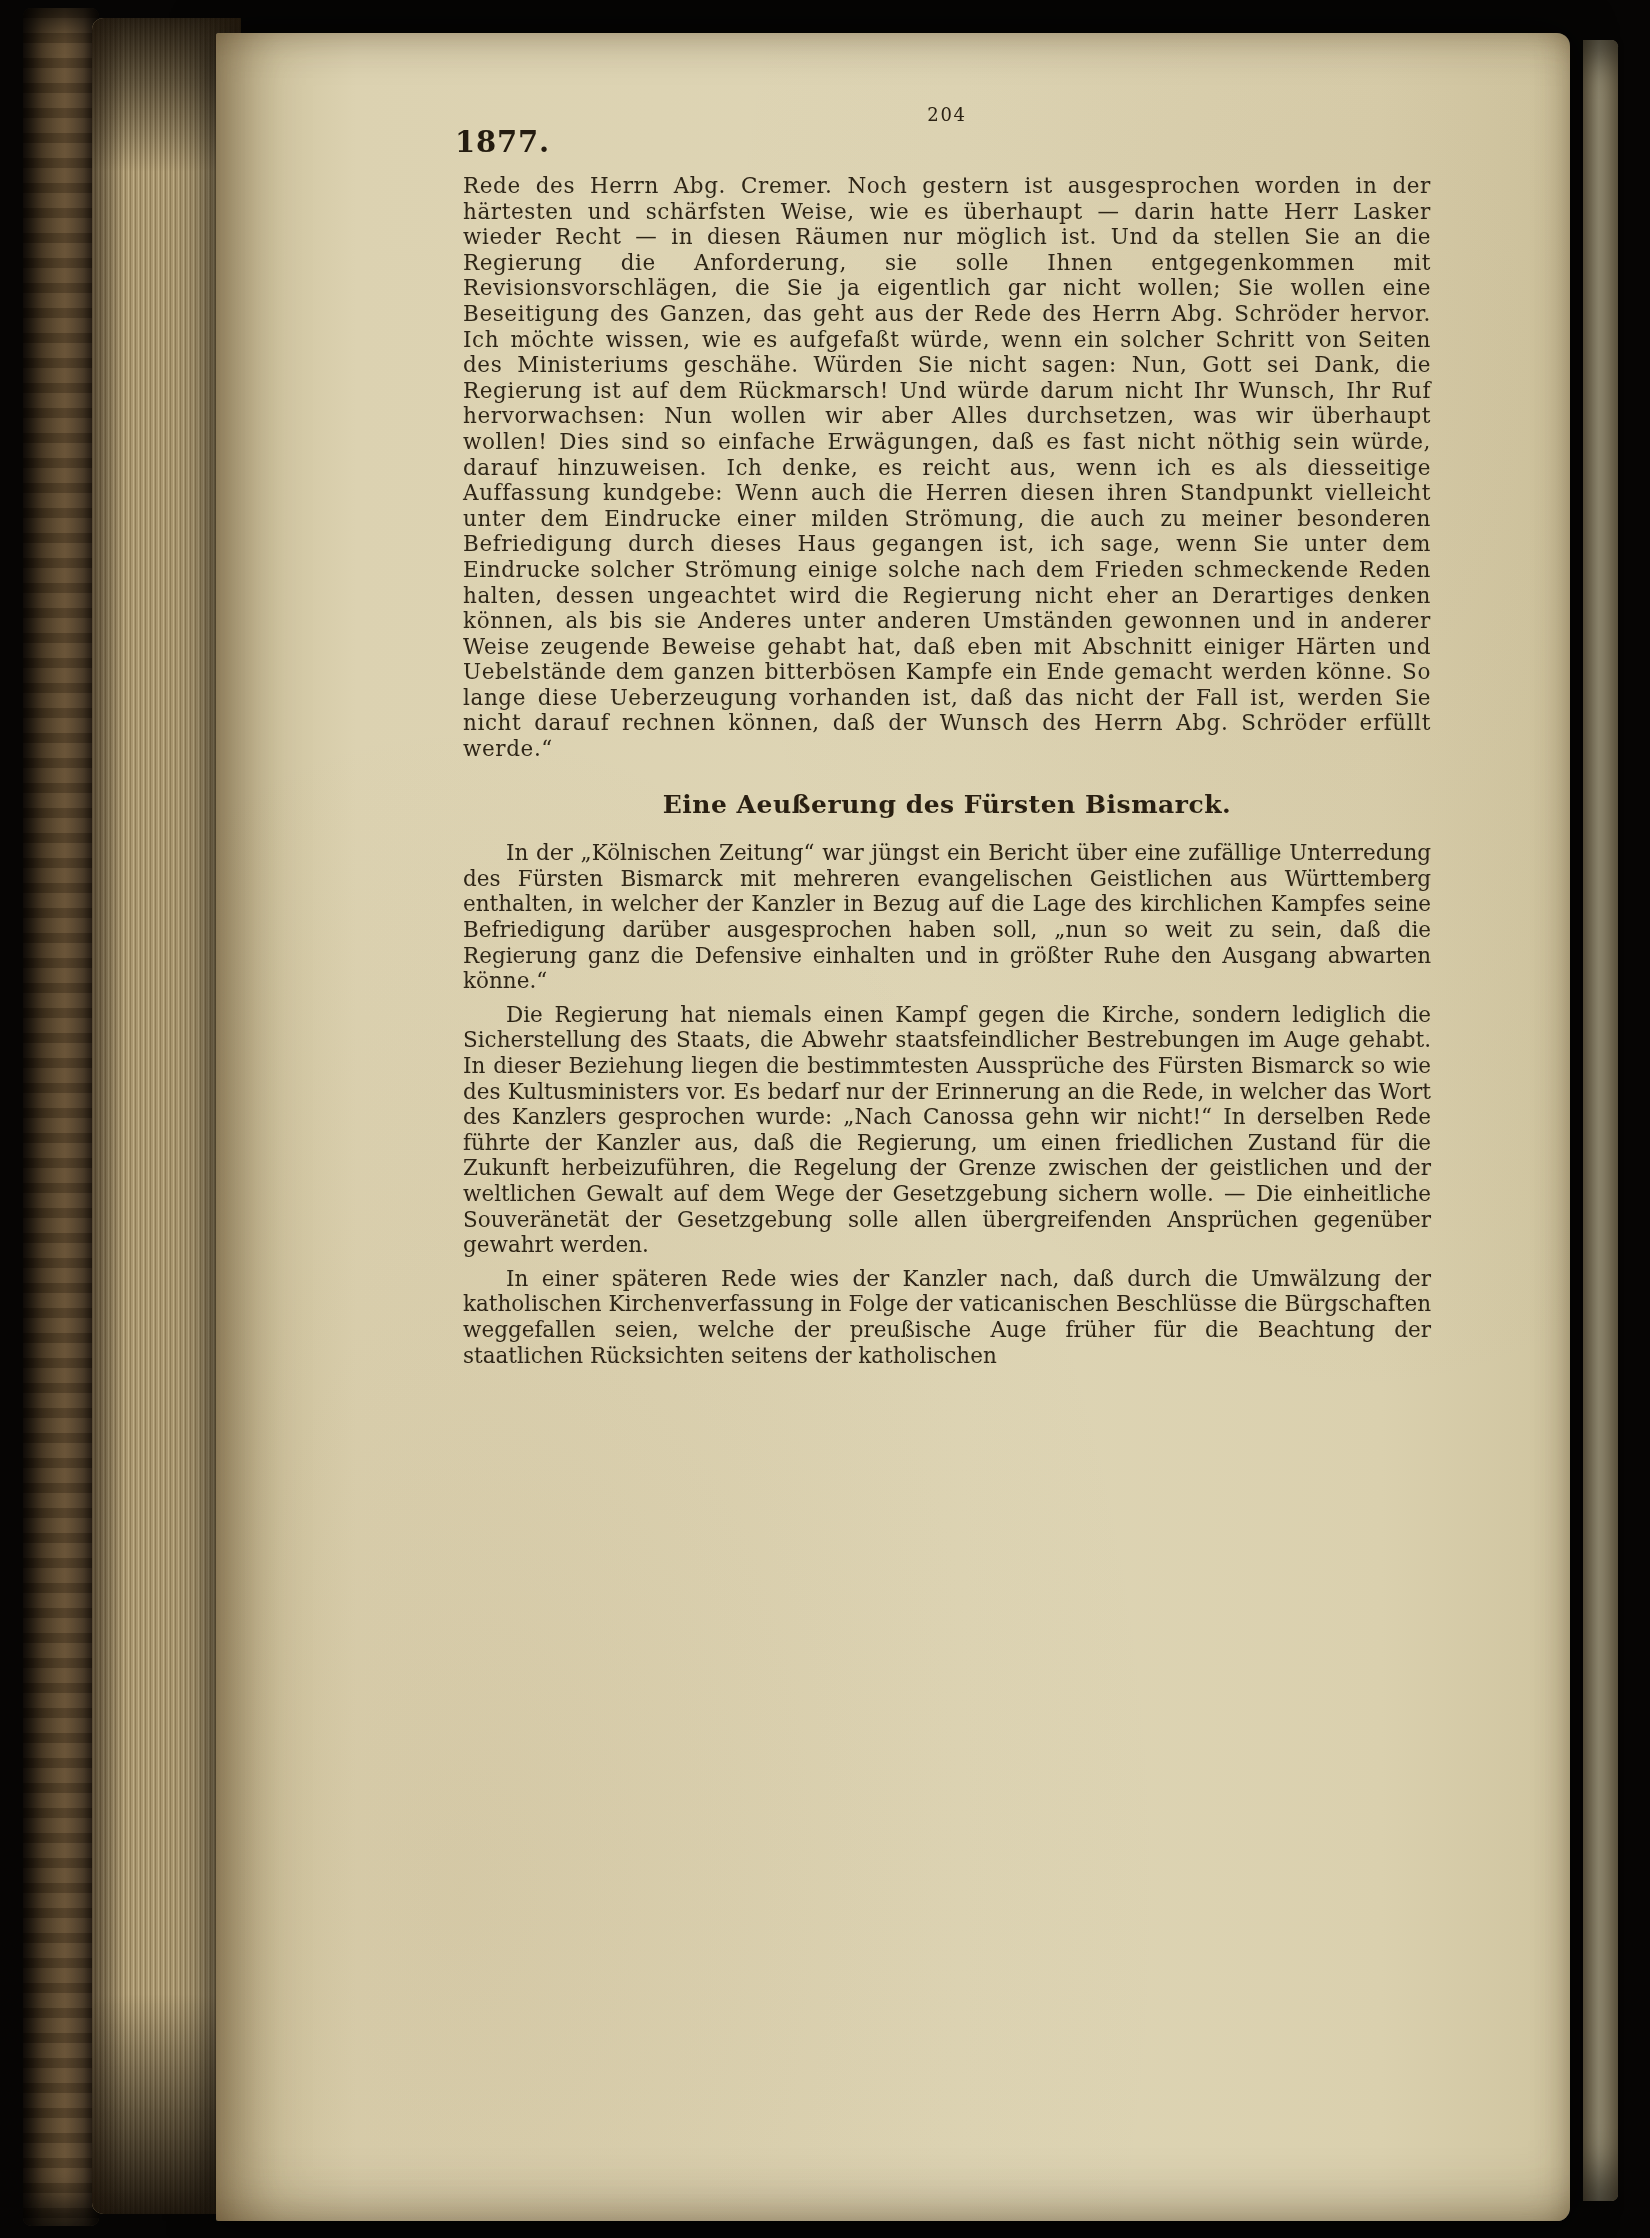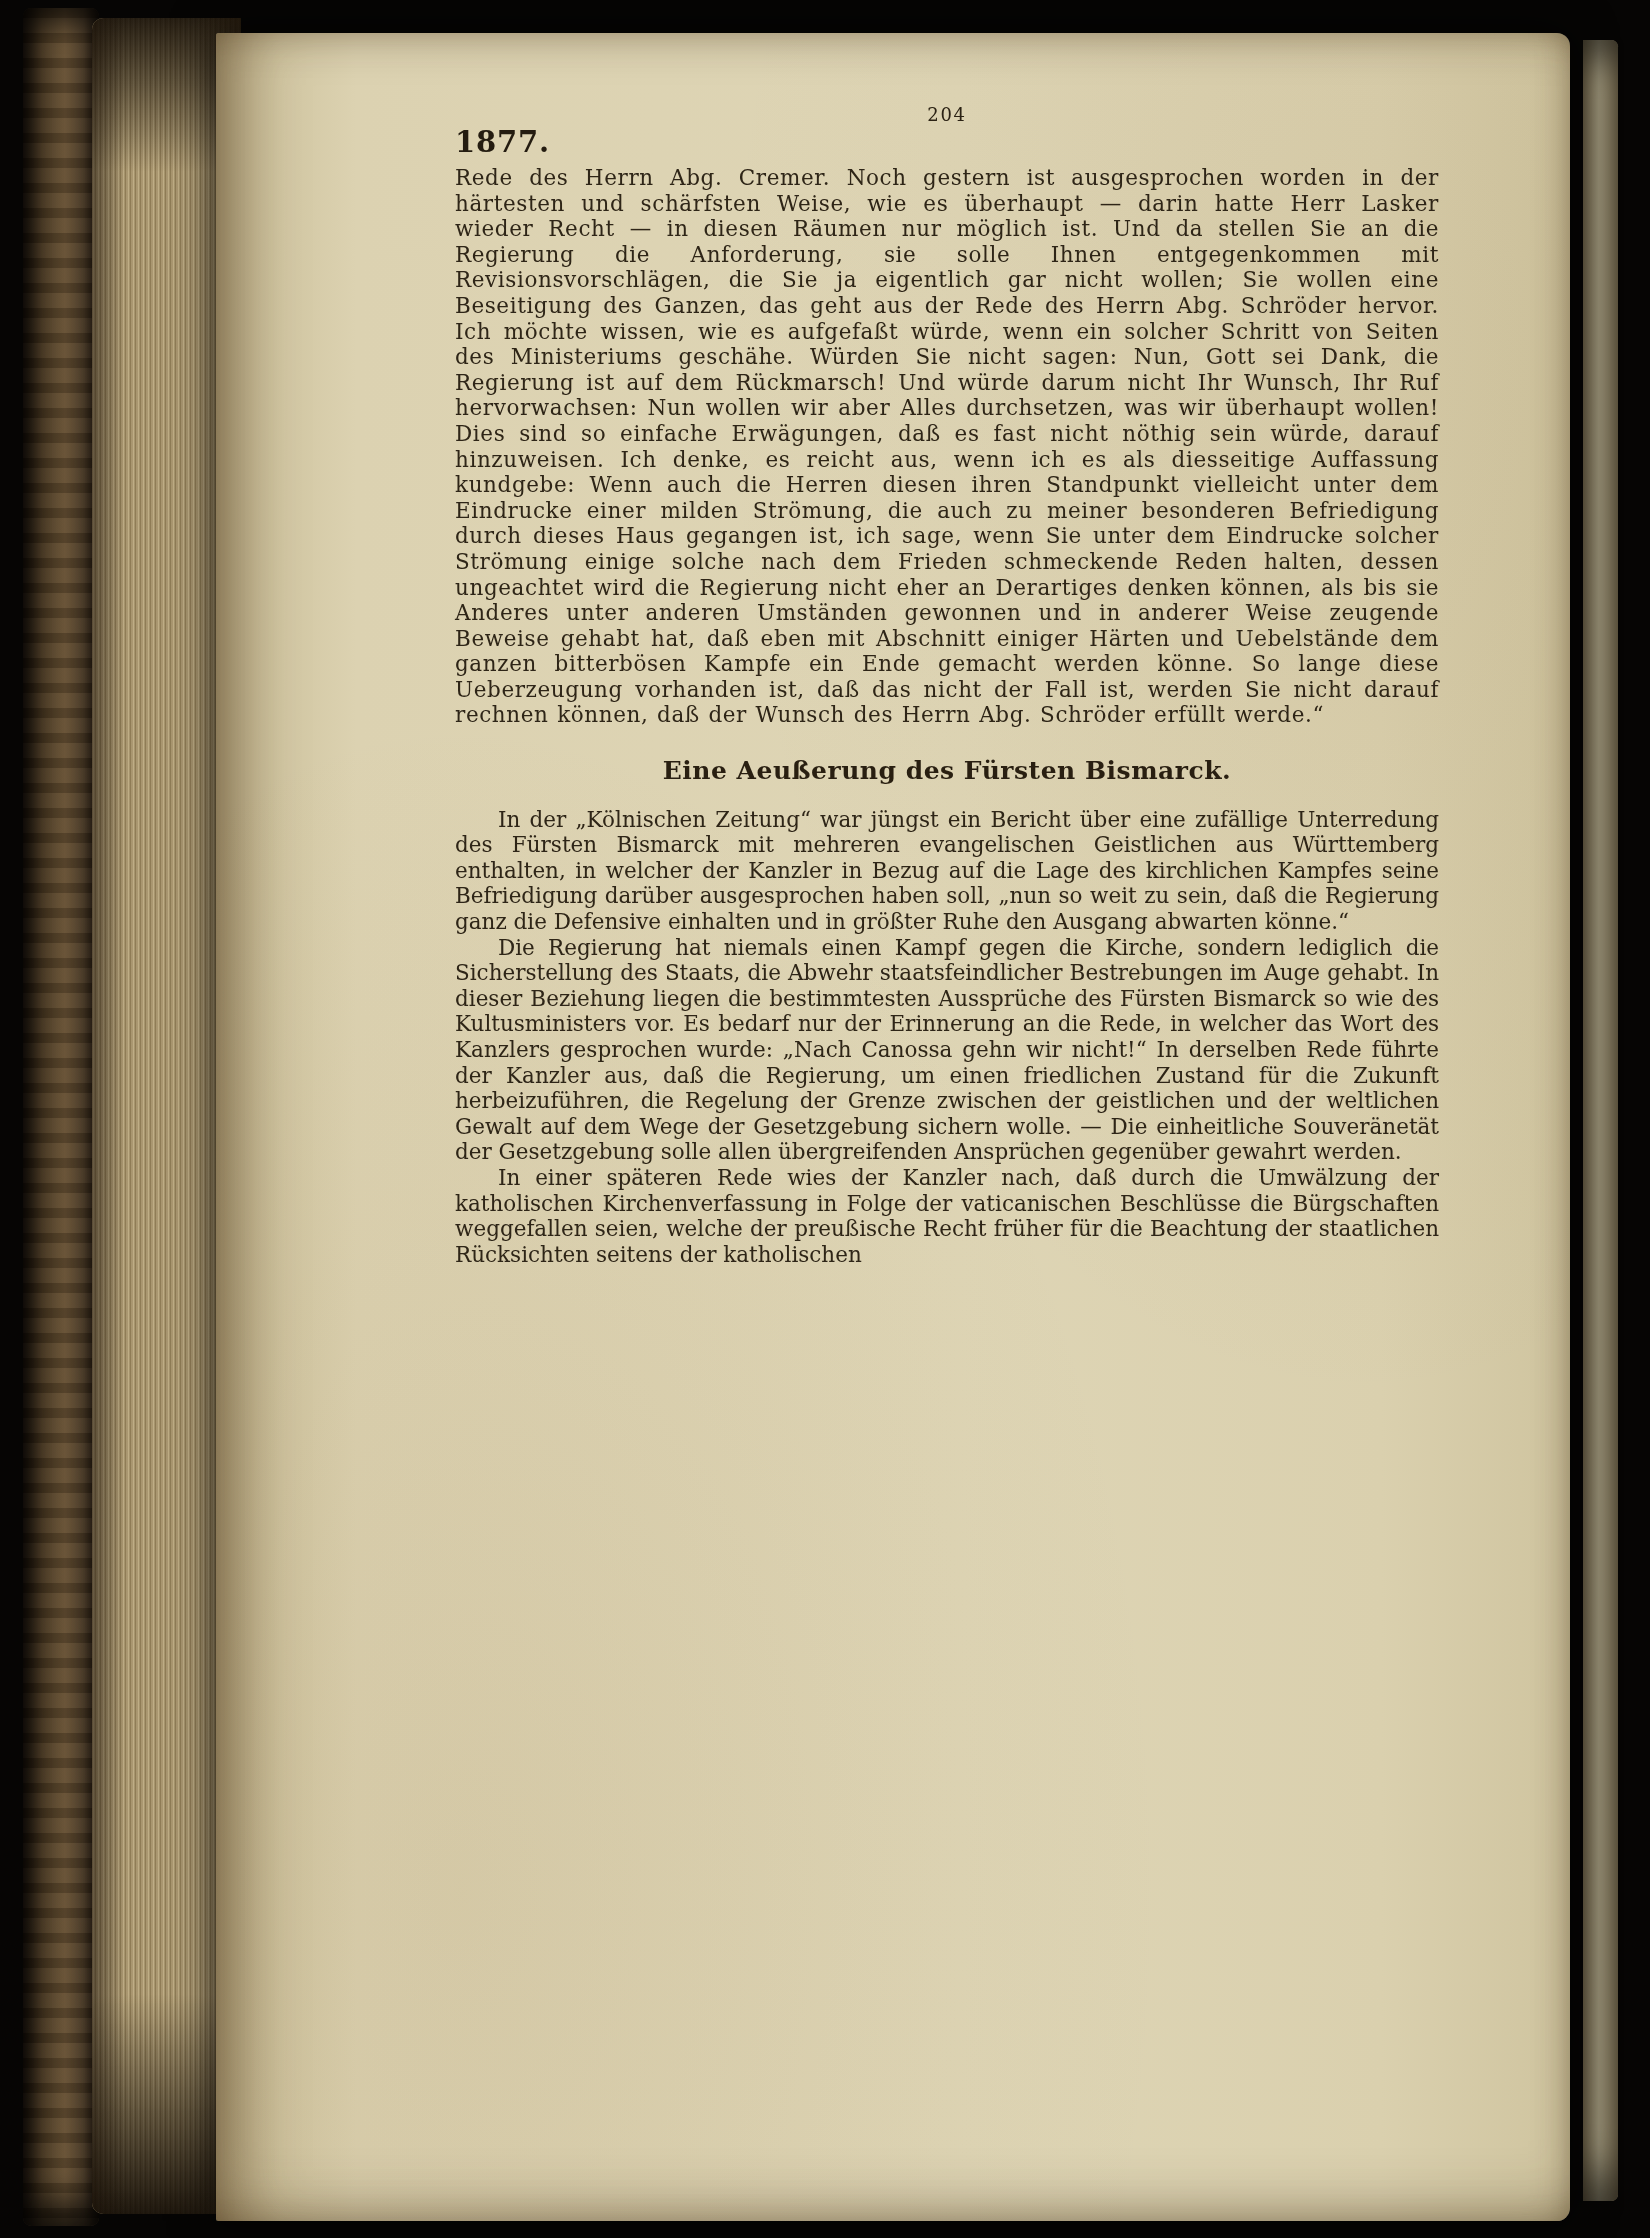--- a/index.html
+++ b/index.html
@@ -106,21 +106,21 @@
   .text-col {
     position: absolute;
     left: 239px;
     top: 132px;
     width: 984px;
     text-align: justify;
     font-size: 21.5px;
     line-height: 25.6px;
     color: #2e2517;
   }
-  .text-col p { margin: 0; }
+  .text-col p { margin: 8px; }
   p.speech {
     letter-spacing: 0.6px;
     word-spacing: 1.2px;
   }
   h2.section-heading {
     text-align: center;
     font-size: 25px;
     font-weight: 700;
     letter-spacing: 0.5px;
     margin: 30px 0 23px 0;
@@ -146,21 +146,21 @@
     <div class="text-col">
 
       <p class="speech">Rede des Herrn Abg. Cremer. Noch gestern ist ausgesprochen worden in der härtesten und schärfsten Weise, wie es überhaupt — darin hatte Herr Lasker wieder Recht — in diesen Räumen nur möglich ist. Und da stellen Sie an die Regierung die Anforderung, sie solle Ihnen entgegenkommen mit Revisionsvorschlägen, die Sie ja eigentlich gar nicht wollen; Sie wollen eine Beseitigung des Ganzen, das geht aus der Rede des Herrn Abg. Schröder hervor. Ich möchte wissen, wie es aufgefaßt würde, wenn ein solcher Schritt von Seiten des Ministeriums geschähe. Würden Sie nicht sagen: Nun, Gott sei Dank, die Regierung ist auf dem Rückmarsch! Und würde darum nicht Ihr Wunsch, Ihr Ruf hervorwachsen: Nun wollen wir aber Alles durchsetzen, was wir überhaupt wollen! Dies sind so einfache Erwägungen, daß es fast nicht nöthig sein würde, darauf hinzuweisen. Ich denke, es reicht aus, wenn ich es als diesseitige Auffassung kundgebe: Wenn auch die Herren diesen ihren Standpunkt vielleicht unter dem Eindrucke einer milden Strömung, die auch zu meiner besonderen Befriedigung durch dieses Haus gegangen ist, ich sage, wenn Sie unter dem Eindrucke solcher Strömung einige solche nach dem Frieden schmeckende Reden halten, dessen ungeachtet wird die Regierung nicht eher an Derartiges denken können, als bis sie Anderes unter anderen Umständen gewonnen und in anderer Weise zeugende Beweise gehabt hat, daß eben mit Abschnitt einiger Härten und Uebelstände dem ganzen bitterbösen Kampfe ein Ende gemacht werden könne. So lange diese Ueberzeugung vorhanden ist, daß das nicht der Fall ist, werden Sie nicht darauf rechnen können, daß der Wunsch des Herrn Abg. Schröder erfüllt werde.“</p>
 
       <h2 class="section-heading">Eine Aeußerung des Fürsten Bismarck.</h2>
 
       <p class="ind">In der „Kölnischen Zeitung“ war jüngst ein Bericht über eine zufällige Unterredung des Fürsten Bismarck mit mehreren evangelischen Geistlichen aus Württemberg enthalten, in welcher der Kanzler in Bezug auf die Lage des kirchlichen Kampfes seine Befriedigung darüber ausgesprochen haben soll, „nun so weit zu sein, daß die Regierung ganz die Defensive einhalten und in größter Ruhe den Ausgang abwarten könne.“</p>
 
       <p class="ind">Die Regierung hat niemals einen Kampf gegen die Kirche, sondern lediglich die Sicherstellung des Staats, die Abwehr staatsfeindlicher Bestrebungen im Auge gehabt. In dieser Beziehung liegen die bestimmtesten Aussprüche des Fürsten Bismarck so wie des Kultusministers vor. Es bedarf nur der Erinnerung an die Rede, in welcher das Wort des Kanzlers gesprochen wurde: „Nach Canossa gehn wir nicht!“ In derselben Rede führte der Kanzler aus, daß die Regierung, um einen friedlichen Zustand für die Zukunft herbeizuführen, die Regelung der Grenze zwischen der geistlichen und der weltlichen Gewalt auf dem Wege der Gesetzgebung sichern wolle. — Die einheitliche Souveränetät der Gesetzgebung solle allen übergreifenden Ansprüchen gegenüber gewahrt werden.</p>
 
-      <p class="ind">In einer späteren Rede wies der Kanzler nach, daß durch die Umwälzung der katholischen Kirchenverfassung in Folge der vaticanischen Beschlüsse die Bürgschaften weggefallen seien, welche der preußische Recht früher für die Beachtung der staatlichen Rücksichten seitens der katholischen</p>
+      <p class="ind">In einer späteren Rede wies der Kanzler nach, daß durch die Umwälzung der katholischen Kirchenverfassung in Folge der vaticanischen Beschlüsse die Bürgschaften weggefallen seien, welche der preußische Auge früher für die Beachtung der staatlichen Rücksichten seitens der katholischen</p>
 
     </div>
   </div>
 
   <div class="facing-page"></div>
 
 </div>
 
 
 </body></html>

